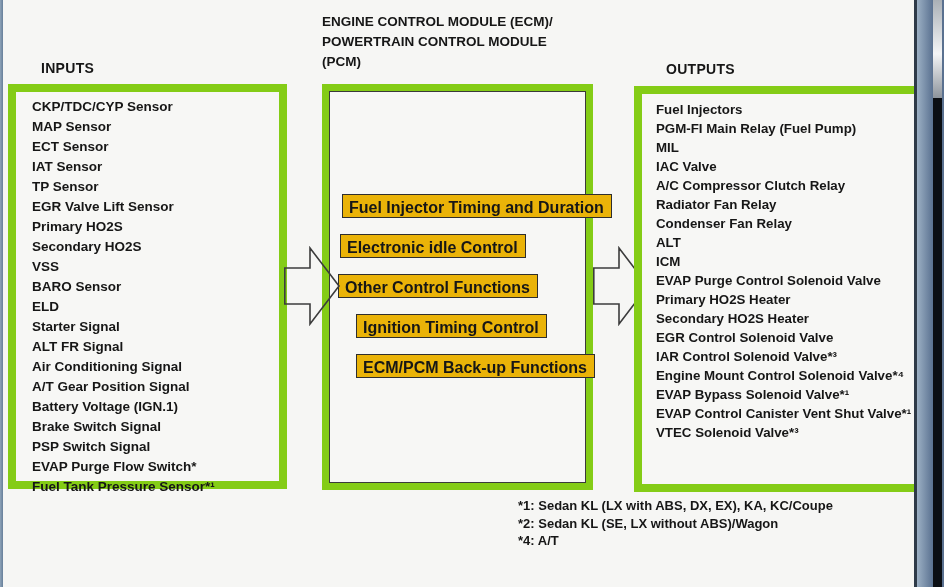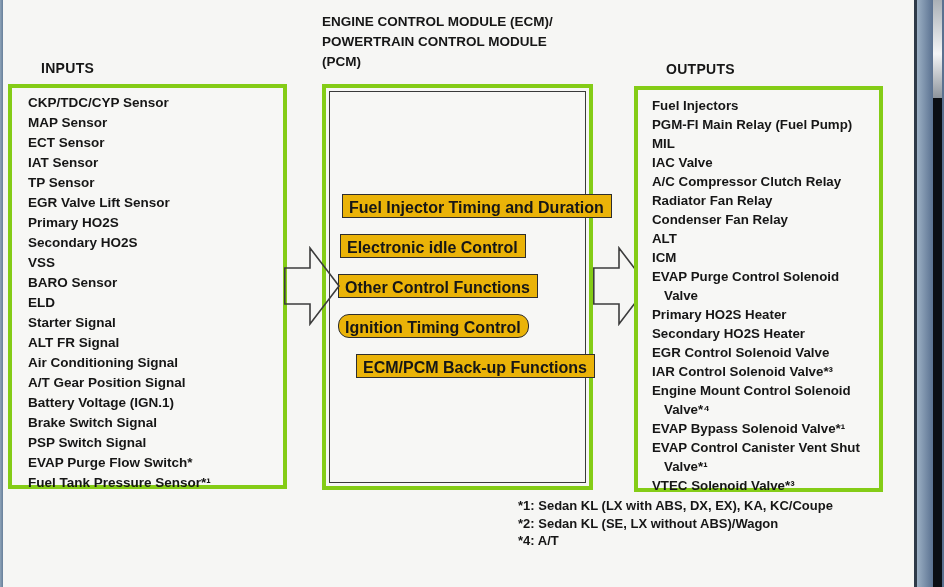--- a/index.html
+++ b/index.html
@@ -16,39 +16,39 @@
   .rb-line{position:absolute;left:914px;top:0;width:3px;height:587px;background:#2e3a48;}
   .rb-blue{position:absolute;left:917px;top:0;width:16px;height:587px;background:linear-gradient(to right,#9cb0c4,#5a7190);}
   .rb-track{position:absolute;left:933px;top:0;width:9px;height:587px;background:#0b0e13;}
   .rb-thumb{position:absolute;left:0;top:0;width:9px;height:98px;background:linear-gradient(to bottom,#aab0b6,#f4f5f6 55%,#8d949c);}
   .rb-edge{position:absolute;left:942px;top:0;width:2px;height:587px;background:#5a7190;}
 
   .sec-label{position:absolute;font-size:14px;font-weight:bold;letter-spacing:.3px;padding-left:32px;}
   .inputs-label{left:9px;top:60px;}
   .outputs-label{left:634px;top:61px;}
 
-  .box{position:absolute;border:4px solid #84cc16;background:#f7f7f5;box-sizing:border-box;}
+  .box{position:absolute;border:8px solid #84cc16;background:#f7f7f5;box-sizing:border-box;}
   .inputs-box{left:8px;top:84px;width:279px;height:405px;padding:5px 6px 0 16px;}
-  .outputs-box{left:634px;top:86px;width:249px;height:406px;padding:6px 0 0 0;}
+  .outputs-box{left:634px;top:86px;width:310px;height:406px;padding:6px 0 0 0;}
 
   .in-item{font-size:13.5px;font-weight:bold;line-height:20px;white-space:nowrap;}
   .out-item{font-size:13.3px;font-weight:bold;line-height:19px;padding-left:26px;padding-right:16px;text-indent:-12px;}
 
   .ecm-title{position:absolute;left:322px;top:12px;width:300px;font-size:13.5px;font-weight:bold;line-height:20px;}
   .ecm-outer{left:322px;top:84px;width:271px;height:406px;}
   .ecm-inner{position:absolute;left:329px;top:91px;width:257px;height:392px;border:1px solid #3a3a3a;box-sizing:border-box;background:#f7f7f5;}
   .fn-box{
     position:absolute;display:inline-block;white-space:nowrap;
     border:1.5px solid #2e2e2e;background:#eab308;
     font-size:16px;font-weight:bold;padding:4px 7px 0 6px;box-sizing:border-box;
   }
   .fn1{left:342px;top:194px;}
   .fn2{left:340px;top:234px;}
   .fn3{left:338px;top:274px;}
-  .fn4{left:338px;top:314px;border-radius:11px;}
+  .fn4{left:356px;top:314px;}
   .fn5{left:340px;top:354px;margin-left:16px;}
 
   .arrow{position:absolute;width:57px;height:80px;}
   .arrow1{left:284px;top:246px;}
   .arrow2{left:593px;top:246px;}
 
   .footnotes{position:absolute;left:518px;top:497px;font-size:13px;font-weight:bold;line-height:17.5px;white-space:nowrap;}
 </style>
 </head>
 <body>

